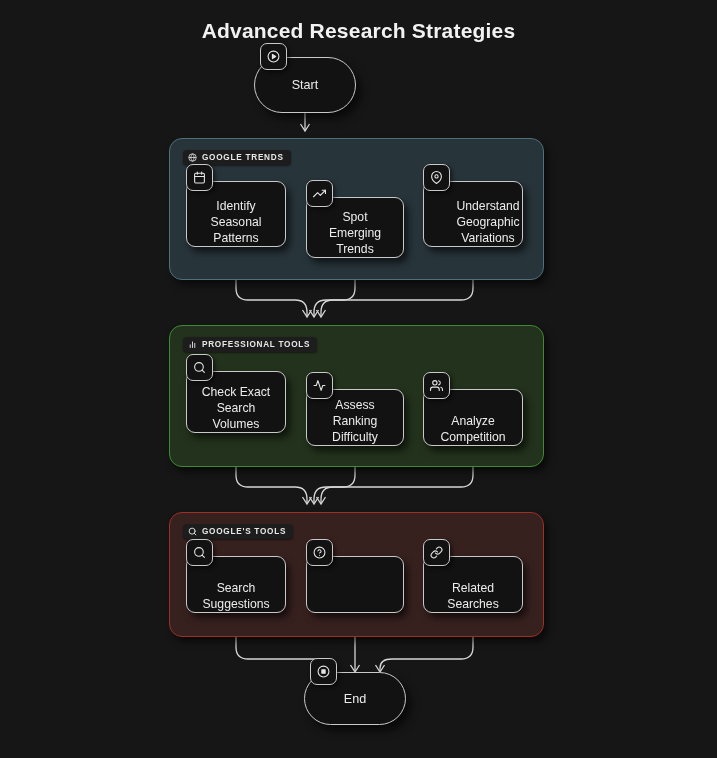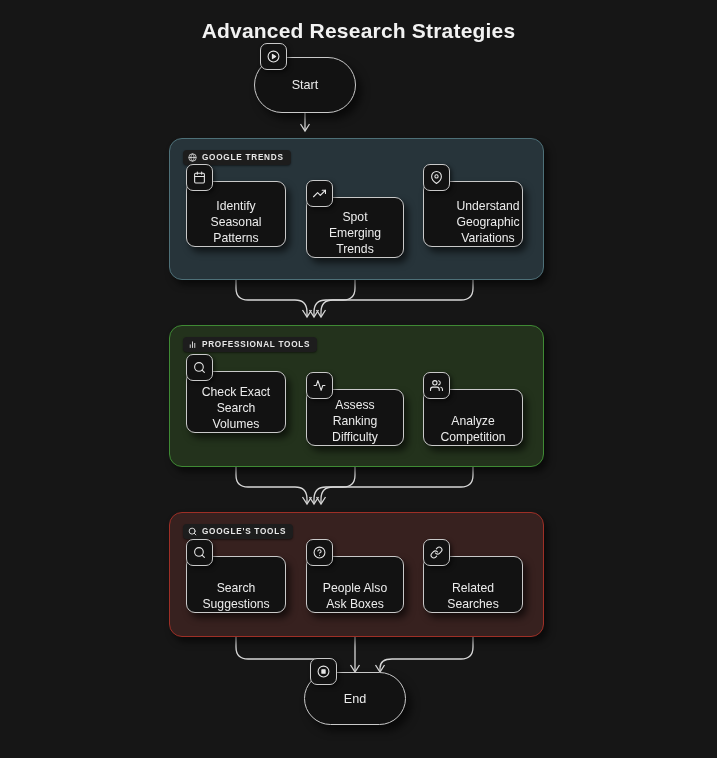--- a/index.html
+++ b/index.html
@@ -273,22 +273,20 @@
   </div>
 
   <div class="node" style="left:306px;top:556px;width:98px;height:57px;">
     <div class="node-badge">
       <svg width="13" height="13" viewBox="0 0 24 24" fill="none" stroke="#e6e6e6" stroke-width="2" stroke-linecap="round" stroke-linejoin="round">
         <circle cx="12" cy="12" r="10"></circle>
         <path d="M9.09 9a3 3 0 0 1 5.83 1c0 2-3 3-3 3"></path>
           <line x1="12" y1="17" x2="12.01" y2="17"></line>
       </svg>
     </div>
-    <span class="node-label">People Also
-Ask Boxes</span>
   </div>
 
   <div class="node" style="left:423px;top:556px;width:100px;height:57px;">
     <div class="node-badge">
       <svg width="13" height="13" viewBox="0 0 24 24" fill="none" stroke="#e6e6e6" stroke-width="2" stroke-linecap="round" stroke-linejoin="round">
         <path d="M10 13a5 5 0 0 0 7.54.54l3-3a5 5 0 0 0-7.07-7.07l-1.72 1.71"></path>
         <path d="M14 11a5 5 0 0 0-7.54-.54l-3 3a5 5 0 0 0 7.07 7.07l1.71-1.71"></path>
       </svg>
     </div>
     <span class="node-label">Related

